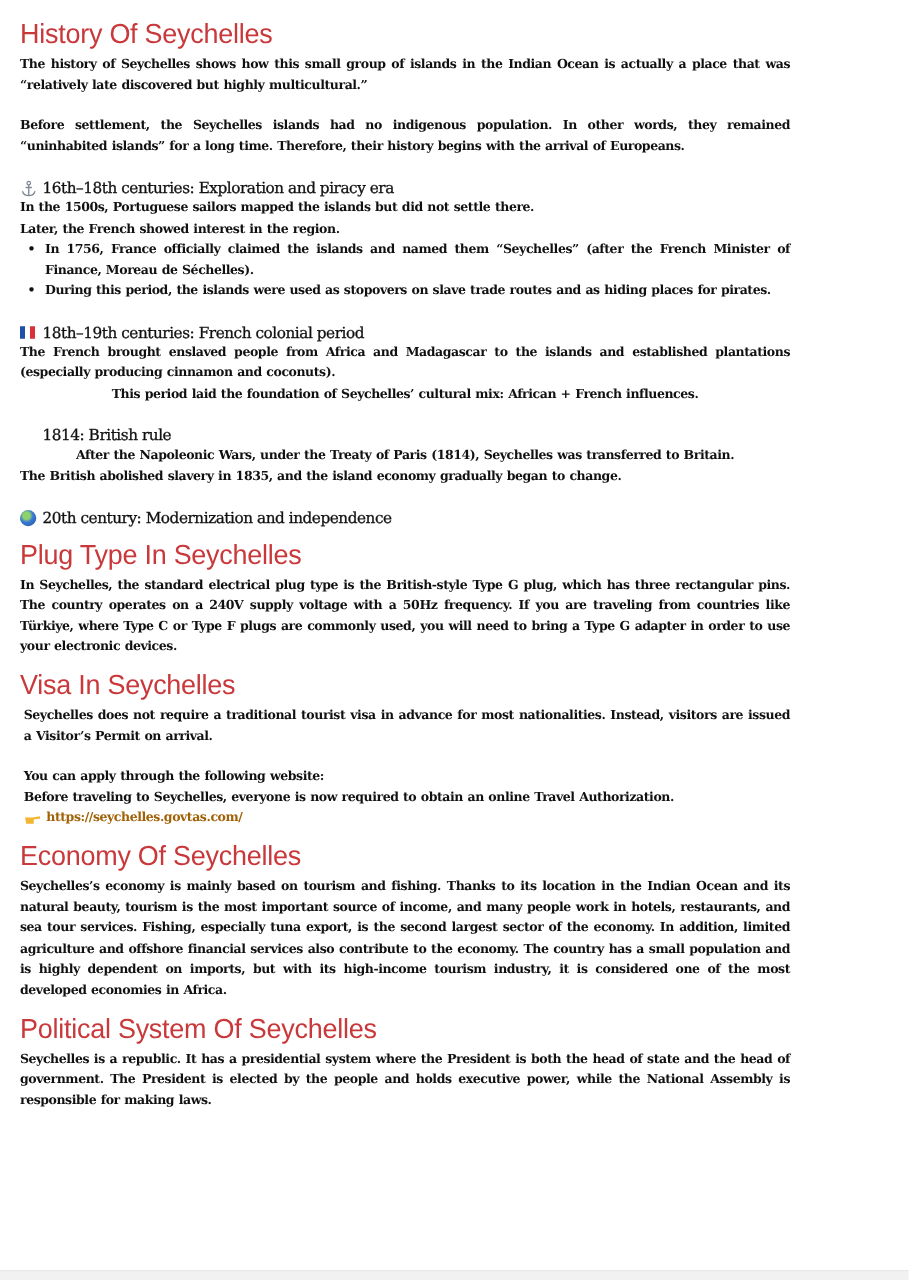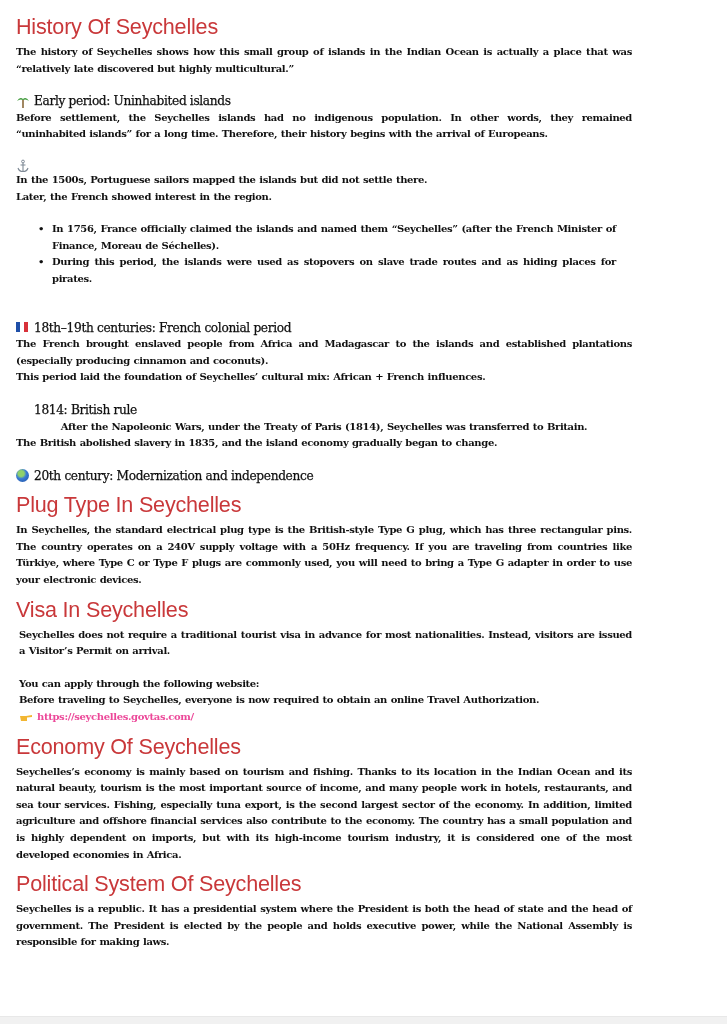--- a/index.html
+++ b/index.html
@@ -29,21 +29,21 @@
   }
   .sub {
     display: flex; align-items: center;
     font-family: "DejaVu Serif", serif;
     font-size: 12.2px; line-height: 16.6px; color: #111;
     letter-spacing: -0.35px; font-weight: bold;
   }
   .sub .t { font-weight: normal; -webkit-text-stroke: 0.25px #111; }
   .icon { display: inline-block; width: 14px; height: 13px; margin-right: 4px; position: relative; flex: none; }
   .gap { height: 16px; }
-  ul { margin: 16px; padding: 0 0 0 20px; list-style: none; }
+  ul { margin: 0; padding: 0 0 0 20px; list-style: none; }
   ul li { position: relative; }
   ul li::before { content: "•"; position: absolute; left: -14px; top: 0; font-weight: bold; }
   .section { margin-bottom: 8px; }
   .indent { padding-left: 3px; }
   .bottom-bar { position: absolute; left: 0; right: 0; bottom: 0; height: 7px; background: #f1f1f1; border-top: 1px solid #e8e8e8; }
   
   .flag-fr { display:flex; width:12px; height:10px; margin-top:1px; }
   .flag-fr span { flex:1; }
   .flag-uk { width:12px; height:10px; background:#c8708a; margin-top:1px; position:relative; overflow:hidden; }
   .flag-uk::before { content:""; position:absolute; left:5px; top:0; width:2px; height:10px; background:#fff; }
@@ -55,41 +55,33 @@
 <body>
 
 <div class="page">
 
   <section class="section">
     <h2>History Of Seychelles</h2>
     <p class="body-text">The history of Seychelles shows how this small group of islands in the Indian Ocean is actually a place that was “relatively late discovered but highly multicultural.”</p>
     <div class="gap"></div>
 
     <div>
-      <div class="sub">
-        <span class="icon">
-          <svg width="14" height="14" viewBox="0 0 14 14">
-              <path d="M7 5 L7 13" stroke="#8a6a3a" stroke-width="1.6"></path>
-              <path d="M1 6 Q4 1 7 4 Q10 1 13 6 Q10 3.5 7 5 Q4 3.5 1 6Z" fill="#3f9a3a"></path>
-            </svg>
-        </span>
-        <span class="t">Early period: Uninhabited islands</span>
-      </div>
       <p class="body-text">Before settlement, the Seychelles islands had no indigenous population. In other words, they remained “uninhabited islands” for a long time. Therefore, their history begins with the arrival of Europeans.</p>
     </div>
     <div class="gap"></div>
 
     <div>
       <div class="sub">
         <span class="icon">
           <svg width="14" height="14" viewBox="0 0 14 14">
               <circle cx="7" cy="2.5" r="1.4" fill="none" stroke="#7f8a96" stroke-width="1"></circle>
               <path d="M7 4 L7 12.5 M4.5 6 L9.5 6 M2 9 Q3 12.5 7 12.5 Q11 12.5 12 9" fill="none" stroke="#7f8a96" stroke-width="1.1"></path>
             </svg>
         </span>
+        <span class="t">16th–18th centuries: Exploration and piracy era</span>
       </div>
       <p class="body-text" style="text-align:left">In the 1500s, Portuguese sailors mapped the islands but did not settle there.</p>
       <p class="body-text" style="text-align:left">Later, the French showed interest in the region.</p>
       <ul>
         <li class="body-text">In 1756, France officially claimed the islands and named them “Seychelles” (after the French Minister of Finance, Moreau de Séchelles).</li>
         <li class="body-text">During this period, the islands were used as stopovers on slave trade routes and as hiding places for pirates.</li>
       </ul>
     </div>
     <div class="gap"></div>
 
@@ -98,21 +90,21 @@
         <span class="icon">
           <span class="flag-fr">
               <span style="background:#1f4fa8"></span>
               <span style="background:#fff"></span>
               <span style="background:#d8313a"></span>
             </span>
         </span>
         <span class="t">18th–19th centuries: French colonial period</span>
       </div>
       <p class="body-text">The French brought enslaved people from Africa and Madagascar to the islands and established plantations (especially producing cinnamon and coconuts).</p>
-      <p class="body-text" style="text-align:left">This period laid the foundation of Seychelles’ cultural mix: African + French influences.</p>
+      <p class="body-text" style="text-align:center">This period laid the foundation of Seychelles’ cultural mix: African + French influences.</p>
     </div>
     <div class="gap"></div>
 
     <div>
       <div class="sub">
         <span class="icon"><span class="flag-uk"></span></span>
         <span class="t">1814: British rule</span>
       </div>
       <p class="body-text" style="text-align:center">After the Napoleonic Wars, under the Treaty of Paris (1814), Seychelles was transferred to Britain.</p>
       <p class="body-text" style="text-align:left">The British abolished slavery in 1835, and the island economy gradually began to change.</p>
@@ -140,21 +132,21 @@
       <p class="body-text">Seychelles does not require a traditional tourist visa in advance for most nationalities. Instead, visitors are issued a Visitor’s Permit on arrival.</p>
       <div class="gap"></div>
       <p class="body-text" style="text-align:left">You can apply through the following website:</p>
       <p class="body-text" style="text-align:left">Before traveling to Seychelles, everyone is now required to obtain an online Travel Authorization.</p>
       <div class="sub">
         <span class="icon pointer">
           <svg width="14" height="12" viewBox="0 0 14 12">
               <path d="M1 5 L7 5 L13 4 L13 6 L8 6.5 L8 10 L2 10 Z" fill="#f2b632"></path>
             </svg>
         </span>
-        <a class="body-text" style="color:#ec4899;text-decoration:none">https://seychelles.govtas.com/</a>
+        <a class="body-text" style="color:#a16207;text-decoration:none">https://seychelles.govtas.com/</a>
       </div>
     </div>
   </section>
 
   <section class="section">
     <h2>Economy Of Seychelles</h2>
     <p class="body-text">Seychelles’s economy is mainly based on tourism and fishing. Thanks to its location in the Indian Ocean and its natural beauty, tourism is the most important source of income, and many people work in hotels, restaurants, and sea tour services. Fishing, especially tuna export, is the second largest sector of the economy. In addition, limited agriculture and offshore financial services also contribute to the economy. The country has a small population and is highly dependent on imports, but with its high-income tourism industry, it is considered one of the most developed economies in Africa.</p>
   </section>
 
   <section class="section">

